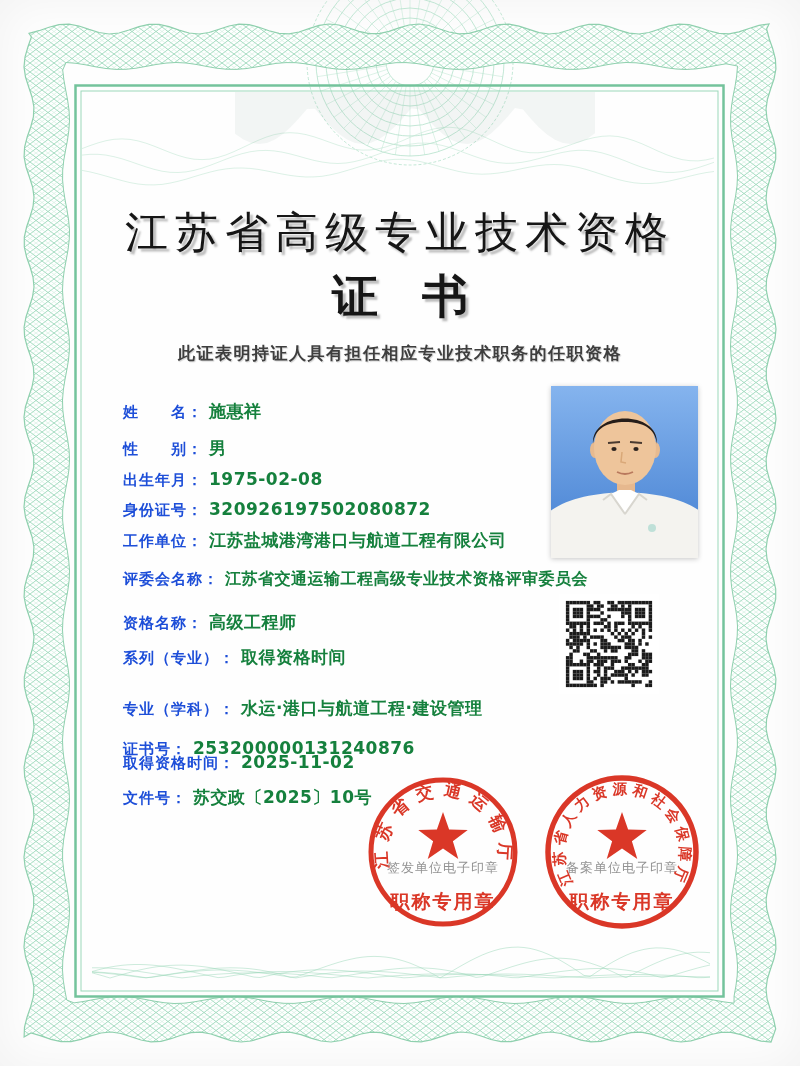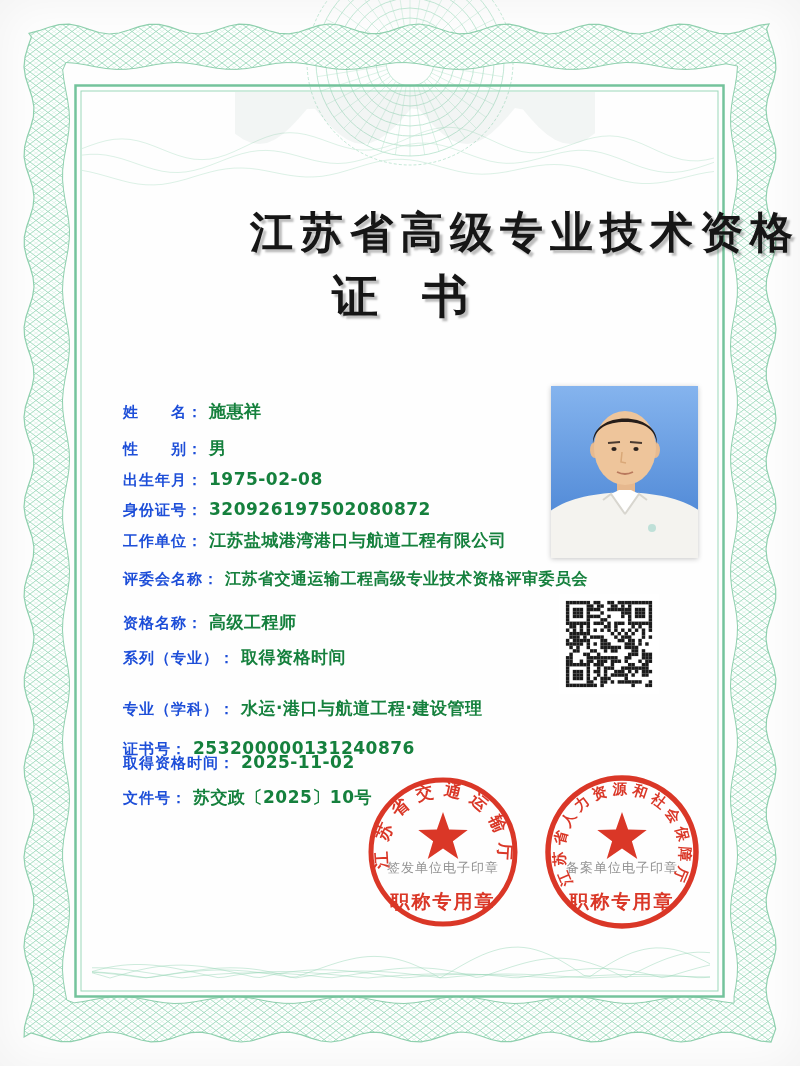--- a/index.html
+++ b/index.html
@@ -1,22 +1,22 @@
 <!DOCTYPE html>
 <html style="--seal-red: #d92c1b; --accent-green: #9bd8ba; --frame-green: #74c39c; --photo-blue: #5b8fd9; --qr-black: #1b1b1b;"><head>
 <meta charset="utf-8">
 <style>
   html,body{margin:0;padding:0;background:#ffffff;}
   .page{position:relative;width:800px;height:1066px;background:#fefefe;overflow:hidden;
         font-family:"DejaVu Sans",sans-serif;box-shadow:inset 0 0 50px rgba(0,0,0,.05);}
   svg.deco,svg.seals-svg{position:absolute;left:0;top:0;width:800px;height:1066px;pointer-events:none;}
   svg.seals-svg{mix-blend-mode:multiply;opacity:.95;}
 
-  .title1{position:absolute;left:0;right:0;top:204px;margin:0;text-align:right;
-          font-family:"DejaVu Serif",serif;font-size:43px;font-weight:700;letter-spacing:7px;
+  .title1{position:absolute;left:0;right:0;top:204px;margin:0;text-align:center;
+          font-family:"DejaVu Serif",serif;font-size:43px;font-weight:400;letter-spacing:7px;
           color:#161616;text-shadow:3px 3px 2px rgba(40,40,40,.30);}
   .title2{position:absolute;left:0;right:0;top:266px;margin:0;text-align:center;
           font-family:"DejaVu Serif",serif;font-size:46px;font-weight:900;letter-spacing:44px;
           transform:translateX(22px);color:#161616;text-shadow:3px 3px 2px rgba(40,40,40,.30);}
   .subtitle{position:absolute;left:0;right:0;top:342px;margin:0;text-align:center;
           font-family:"DejaVu Serif",serif;font-size:17px;font-weight:700;letter-spacing:1.5px;
           color:#3e3e3e;text-shadow:1px 1px 1px rgba(0,0,0,.18);}
 
   .row{position:absolute;left:123px;white-space:nowrap;}
   .lbl{font-family:"DejaVu Serif",serif;font-size:15px;font-weight:700;color:#1d4ed8;letter-spacing:1px;}
@@ -121,20 +121,21 @@
         <path d="M29.0,33.4L39.0,30.7L49.0,27.2L59.0,24.6L69.0,24.1L79.0,26.0L89.0,29.4L99.0,32.5L109.0,34.0L119.0,33.0L129.0,30.0L139.0,26.6L149.0,24.3L159.0,24.3L169.0,26.6L179.0,30.1L189.0,33.0L199.0,34.0L209.0,32.5L219.0,29.3L229.0,26.0L239.0,24.1L249.0,24.6L259.0,27.3L269.0,30.8L279.0,33.4L289.0,33.9L299.0,32.0L309.0,28.6L319.0,25.4L329.0,24.0L339.0,25.0L349.0,28.0L359.0,31.4L369.0,33.7L379.0,33.7L389.0,31.3L399.0,27.9L409.0,25.0L419.0,24.0L429.0,25.5L439.0,28.7L449.0,32.0L459.0,33.9L469.0,33.4L479.0,30.7L489.0,27.2L499.0,24.6L509.0,24.1L519.0,26.1L529.0,29.4L539.0,32.6L549.0,34.0L559.0,33.0L569.0,30.0L579.0,26.5L589.0,24.3L599.0,24.3L609.0,26.7L619.0,30.1L629.0,33.1L639.0,34.0L649.0,32.5L659.0,29.3L669.0,25.9L679.0,24.1L689.0,24.7L699.0,27.3L709.0,30.8L719.0,33.4L729.0,33.9L739.0,31.9L749.0,28.5L759.0,25.4L769.0,24.0L766.6,29.0L769.3,39.0L772.8,49.0L775.4,59.0L775.9,69.0L774.0,79.0L770.6,89.0L767.5,99.0L766.0,109.0L767.0,119.0L770.0,129.0L773.4,139.0L775.7,149.0L775.7,159.0L773.4,169.0L769.9,179.0L767.0,189.0L766.0,199.0L767.5,209.0L770.7,219.0L774.0,229.0L775.9,239.0L775.4,249.0L772.7,259.0L769.2,269.0L766.6,279.0L766.1,289.0L768.0,299.0L771.4,309.0L774.6,319.0L776.0,329.0L775.0,339.0L772.0,349.0L768.6,359.0L766.3,369.0L766.3,379.0L768.7,389.0L772.1,399.0L775.0,409.0L776.0,419.0L774.5,429.0L771.3,439.0L768.0,449.0L766.1,459.0L766.6,469.0L769.3,479.0L772.8,489.0L775.4,499.0L775.9,509.0L773.9,519.0L770.6,529.0L767.4,539.0L766.0,549.0L767.0,559.0L770.0,569.0L773.5,579.0L775.7,589.0L775.7,599.0L773.3,609.0L769.9,619.0L766.9,629.0L766.0,639.0L767.5,649.0L770.7,659.0L774.1,669.0L775.9,679.0L775.3,689.0L772.7,699.0L769.2,709.0L766.6,719.0L766.1,729.0L768.1,739.0L771.5,749.0L774.6,759.0L776.0,769.0L774.9,779.0L772.0,789.0L768.5,799.0L766.3,809.0L766.4,819.0L768.7,829.0L772.2,839.0L775.1,849.0L776.0,859.0L774.4,869.0L771.2,879.0L767.9,889.0L766.1,899.0L766.7,909.0L769.4,919.0L772.9,929.0L775.5,939.0L775.9,949.0L773.9,959.0L770.5,969.0L767.4,979.0L766.0,989.0L767.1,999.0L770.1,1009.0L773.5,1019.0L775.7,1029.0L771.0,1042.0L761.0,1041.1L751.0,1038.2L741.0,1034.7L731.0,1032.4L721.0,1032.3L711.0,1034.5L701.0,1038.0L691.0,1040.9L681.0,1042.0L671.0,1040.6L661.0,1037.5L651.0,1034.1L641.0,1032.1L631.0,1032.6L621.0,1035.2L611.0,1038.7L601.0,1041.3L591.0,1041.9L581.0,1040.1L571.0,1036.7L561.0,1033.5L551.0,1032.0L541.0,1033.0L531.0,1035.9L521.0,1039.3L511.0,1041.7L501.0,1041.7L491.0,1039.5L481.0,1036.0L471.0,1033.0L461.0,1032.0L451.0,1033.4L441.0,1036.6L431.0,1039.9L421.0,1041.9L411.0,1041.4L401.0,1038.8L391.0,1035.3L381.0,1032.6L371.0,1032.1L361.0,1034.0L351.0,1037.3L341.0,1040.5L331.0,1042.0L321.0,1041.0L311.0,1038.1L301.0,1034.6L291.0,1032.3L281.0,1032.3L271.0,1034.6L261.0,1038.0L251.0,1041.0L241.0,1042.0L231.0,1040.6L221.0,1037.4L211.0,1034.0L201.0,1032.1L191.0,1032.6L181.0,1035.2L171.0,1038.7L161.0,1041.4L151.0,1041.9L141.0,1040.0L131.0,1036.7L121.0,1033.5L111.0,1032.0L101.0,1033.0L91.0,1035.9L81.0,1039.4L71.0,1041.7L61.0,1041.7L51.0,1039.4L41.0,1035.9L31.0,1033.0L24.1,1037.0L24.5,1027.0L27.1,1017.0L30.6,1007.0L33.3,997.0L33.9,987.0L32.1,977.0L28.8,967.0L25.6,957.0L24.0,947.0L24.9,937.0L27.8,927.0L31.3,917.0L33.6,907.0L33.7,897.0L31.5,887.0L28.1,877.0L25.1,867.0L24.0,857.0L25.4,847.0L28.5,837.0L31.9,827.0L33.9,817.0L33.4,807.0L30.9,797.0L27.4,787.0L24.7,777.0L24.1,767.0L25.9,757.0L29.2,747.0L32.5,737.0L34.0,727.0L33.1,717.0L30.2,707.0L26.7,697.0L24.4,687.0L24.3,677.0L26.5,667.0L30.0,657.0L32.9,647.0L34.0,637.0L32.6,627.0L29.4,617.0L26.1,607.0L24.1,597.0L24.6,587.0L27.2,577.0L30.7,567.0L33.3,557.0L33.9,547.0L32.1,537.0L28.7,527.0L25.5,517.0L24.0,507.0L25.0,497.0L27.9,487.0L31.3,477.0L33.7,467.0L33.7,457.0L31.5,447.0L28.0,437.0L25.0,427.0L24.0,417.0L25.4,407.0L28.6,397.0L32.0,387.0L33.9,377.0L33.4,367.0L30.8,357.0L27.3,347.0L24.6,337.0L24.1,327.0L26.0,317.0L29.3,307.0L32.5,297.0L34.0,287.0L33.0,277.0L30.1,267.0L26.6,257.0L24.3,247.0L24.3,237.0L26.6,227.0L30.0,217.0L33.0,207.0L34.0,197.0L32.6,187.0L29.4,177.0L26.0,167.0L24.1,157.0L24.6,147.0L27.2,137.0L30.7,127.0L33.4,117.0L33.9,107.0L32.0,97.0L28.7,87.0L25.5,77.0L24.0,67.0L25.0,57.0L27.9,47.0L31.4,37.0Z M66.0,62.5L76.0,63.3L86.0,64.9L96.0,66.9L106.0,68.5L116.0,69.4L126.0,69.3L136.0,68.2L146.0,66.4L156.0,64.5L166.0,63.1L176.0,62.5L186.0,63.0L196.0,64.4L206.0,66.3L216.0,68.1L226.0,69.2L236.0,69.4L246.0,68.6L256.0,67.0L266.0,65.1L276.0,63.4L286.0,62.6L296.0,62.7L306.0,63.9L316.0,65.7L326.0,67.6L336.0,69.0L346.0,69.5L356.0,69.0L366.0,67.5L376.0,65.7L386.0,63.9L396.0,62.7L406.0,62.6L416.0,63.4L426.0,65.1L436.0,67.0L446.0,68.6L456.0,69.4L466.0,69.2L476.0,68.1L486.0,66.3L496.0,64.4L506.0,63.0L516.0,62.5L526.0,63.1L536.0,64.5L546.0,66.4L556.0,68.2L566.0,69.3L576.0,69.4L586.0,68.5L596.0,66.9L606.0,64.9L616.0,63.3L626.0,62.5L636.0,62.8L646.0,64.0L656.0,65.8L666.0,67.7L676.0,69.0L686.0,69.5L696.0,68.9L706.0,67.4L716.0,65.5L726.0,63.8L737.5,66.0L736.7,76.0L735.1,86.0L733.1,96.0L731.5,106.0L730.6,116.0L730.7,126.0L731.8,136.0L733.6,146.0L735.5,156.0L736.9,166.0L737.5,176.0L737.0,186.0L735.6,196.0L733.7,206.0L731.9,216.0L730.8,226.0L730.6,236.0L731.4,246.0L733.0,256.0L734.9,266.0L736.6,276.0L737.4,286.0L737.3,296.0L736.1,306.0L734.3,316.0L732.4,326.0L731.0,336.0L730.5,346.0L731.0,356.0L732.5,366.0L734.3,376.0L736.1,386.0L737.3,396.0L737.4,406.0L736.6,416.0L734.9,426.0L733.0,436.0L731.4,446.0L730.6,456.0L730.8,466.0L731.9,476.0L733.7,486.0L735.6,496.0L737.0,506.0L737.5,516.0L736.9,526.0L735.5,536.0L733.6,546.0L731.8,556.0L730.7,566.0L730.6,576.0L731.5,586.0L733.1,596.0L735.1,606.0L736.7,616.0L737.5,626.0L737.2,636.0L736.0,646.0L734.2,656.0L732.3,666.0L731.0,676.0L730.5,686.0L731.1,696.0L732.6,706.0L734.5,716.0L736.2,726.0L737.3,736.0L737.4,746.0L736.5,756.0L734.8,766.0L732.9,776.0L731.3,786.0L730.5,796.0L730.8,806.0L732.1,816.0L733.9,826.0L735.7,836.0L737.1,846.0L737.5,856.0L736.9,866.0L735.4,876.0L733.5,886.0L731.7,896.0L730.7,906.0L730.6,916.0L731.6,926.0L733.3,936.0L735.2,946.0L736.8,956.0L737.5,966.0L737.2,976.0L735.9,986.0L734.1,996.0L734.0,1003.2L724.0,1001.9L714.0,1000.1L704.0,998.2L694.0,996.9L684.0,996.5L674.0,997.2L664.0,998.7L654.0,1000.6L644.0,1002.3L634.0,1003.3L624.0,1003.4L614.0,1002.4L604.0,1000.7L594.0,998.8L584.0,997.2L574.0,996.5L564.0,996.9L554.0,998.1L544.0,1000.0L534.0,1001.8L524.0,1003.1L514.0,1003.5L504.0,1002.8L494.0,1001.3L484.0,999.4L474.0,997.6L464.0,996.6L454.0,996.6L444.0,997.7L434.0,999.4L424.0,1001.3L414.0,1002.8L404.0,1003.5L394.0,1003.1L384.0,1001.8L374.0,1000.0L364.0,998.1L354.0,996.8L344.0,996.5L334.0,997.2L324.0,998.8L314.0,1000.7L304.0,1002.4L294.0,1003.4L284.0,1003.3L274.0,1002.3L264.0,1000.6L254.0,998.6L244.0,997.1L234.0,996.5L224.0,996.9L214.0,998.3L204.0,1000.1L194.0,1001.9L184.0,1003.2L174.0,1003.5L164.0,1002.7L154.0,1001.1L144.0,999.2L134.0,997.5L124.0,996.6L114.0,996.7L104.0,997.8L94.0,999.5L84.0,1001.4L74.0,1002.9L66.7,1000.0L64.8,990.0L63.2,980.0L62.5,970.0L62.8,960.0L64.1,950.0L65.9,940.0L67.8,930.0L69.1,920.0L69.5,910.0L68.8,900.0L67.3,890.0L65.4,880.0L63.7,870.0L62.6,860.0L62.6,850.0L63.6,840.0L65.3,830.0L67.3,820.0L68.8,810.0L69.5,800.0L69.1,790.0L67.8,780.0L66.0,770.0L64.1,760.0L62.9,750.0L62.5,740.0L63.2,730.0L64.8,720.0L66.7,710.0L68.4,700.0L69.4,690.0L69.4,680.0L68.3,670.0L66.6,660.0L64.7,650.0L63.2,640.0L62.5,630.0L62.9,620.0L64.2,610.0L66.1,600.0L67.9,590.0L69.2,580.0L69.5,570.0L68.7,560.0L67.2,550.0L65.3,540.0L63.6,530.0L62.6,520.0L62.7,510.0L63.7,500.0L65.5,490.0L67.4,480.0L68.9,470.0L69.5,460.0L69.1,450.0L67.7,440.0L65.8,430.0L64.0,420.0L62.8,410.0L62.5,400.0L63.3,390.0L64.9,380.0L66.8,370.0L68.5,360.0L69.4,350.0L69.3,340.0L68.2,330.0L66.4,320.0L64.5,310.0L63.1,300.0L62.5,290.0L63.0,280.0L64.3,270.0L66.2,260.0L68.0,250.0L69.2,240.0L69.5,230.0L68.6,220.0L67.0,210.0L65.1,200.0L63.5,190.0L62.6,180.0L62.7,170.0L63.8,160.0L65.6,150.0L67.5,140.0L68.9,130.0L69.5,120.0L69.0,110.0L67.6,100.0L65.7,90.0L63.9,80.0L62.7,70.0Z" fill="url(#lat)" fill-rule="evenodd"></path>
         <path d="M29.0,33.4L39.0,30.7L49.0,27.2L59.0,24.6L69.0,24.1L79.0,26.0L89.0,29.4L99.0,32.5L109.0,34.0L119.0,33.0L129.0,30.0L139.0,26.6L149.0,24.3L159.0,24.3L169.0,26.6L179.0,30.1L189.0,33.0L199.0,34.0L209.0,32.5L219.0,29.3L229.0,26.0L239.0,24.1L249.0,24.6L259.0,27.3L269.0,30.8L279.0,33.4L289.0,33.9L299.0,32.0L309.0,28.6L319.0,25.4L329.0,24.0L339.0,25.0L349.0,28.0L359.0,31.4L369.0,33.7L379.0,33.7L389.0,31.3L399.0,27.9L409.0,25.0L419.0,24.0L429.0,25.5L439.0,28.7L449.0,32.0L459.0,33.9L469.0,33.4L479.0,30.7L489.0,27.2L499.0,24.6L509.0,24.1L519.0,26.1L529.0,29.4L539.0,32.6L549.0,34.0L559.0,33.0L569.0,30.0L579.0,26.5L589.0,24.3L599.0,24.3L609.0,26.7L619.0,30.1L629.0,33.1L639.0,34.0L649.0,32.5L659.0,29.3L669.0,25.9L679.0,24.1L689.0,24.7L699.0,27.3L709.0,30.8L719.0,33.4L729.0,33.9L739.0,31.9L749.0,28.5L759.0,25.4L769.0,24.0L766.6,29.0L769.3,39.0L772.8,49.0L775.4,59.0L775.9,69.0L774.0,79.0L770.6,89.0L767.5,99.0L766.0,109.0L767.0,119.0L770.0,129.0L773.4,139.0L775.7,149.0L775.7,159.0L773.4,169.0L769.9,179.0L767.0,189.0L766.0,199.0L767.5,209.0L770.7,219.0L774.0,229.0L775.9,239.0L775.4,249.0L772.7,259.0L769.2,269.0L766.6,279.0L766.1,289.0L768.0,299.0L771.4,309.0L774.6,319.0L776.0,329.0L775.0,339.0L772.0,349.0L768.6,359.0L766.3,369.0L766.3,379.0L768.7,389.0L772.1,399.0L775.0,409.0L776.0,419.0L774.5,429.0L771.3,439.0L768.0,449.0L766.1,459.0L766.6,469.0L769.3,479.0L772.8,489.0L775.4,499.0L775.9,509.0L773.9,519.0L770.6,529.0L767.4,539.0L766.0,549.0L767.0,559.0L770.0,569.0L773.5,579.0L775.7,589.0L775.7,599.0L773.3,609.0L769.9,619.0L766.9,629.0L766.0,639.0L767.5,649.0L770.7,659.0L774.1,669.0L775.9,679.0L775.3,689.0L772.7,699.0L769.2,709.0L766.6,719.0L766.1,729.0L768.1,739.0L771.5,749.0L774.6,759.0L776.0,769.0L774.9,779.0L772.0,789.0L768.5,799.0L766.3,809.0L766.4,819.0L768.7,829.0L772.2,839.0L775.1,849.0L776.0,859.0L774.4,869.0L771.2,879.0L767.9,889.0L766.1,899.0L766.7,909.0L769.4,919.0L772.9,929.0L775.5,939.0L775.9,949.0L773.9,959.0L770.5,969.0L767.4,979.0L766.0,989.0L767.1,999.0L770.1,1009.0L773.5,1019.0L775.7,1029.0L771.0,1042.0L761.0,1041.1L751.0,1038.2L741.0,1034.7L731.0,1032.4L721.0,1032.3L711.0,1034.5L701.0,1038.0L691.0,1040.9L681.0,1042.0L671.0,1040.6L661.0,1037.5L651.0,1034.1L641.0,1032.1L631.0,1032.6L621.0,1035.2L611.0,1038.7L601.0,1041.3L591.0,1041.9L581.0,1040.1L571.0,1036.7L561.0,1033.5L551.0,1032.0L541.0,1033.0L531.0,1035.9L521.0,1039.3L511.0,1041.7L501.0,1041.7L491.0,1039.5L481.0,1036.0L471.0,1033.0L461.0,1032.0L451.0,1033.4L441.0,1036.6L431.0,1039.9L421.0,1041.9L411.0,1041.4L401.0,1038.8L391.0,1035.3L381.0,1032.6L371.0,1032.1L361.0,1034.0L351.0,1037.3L341.0,1040.5L331.0,1042.0L321.0,1041.0L311.0,1038.1L301.0,1034.6L291.0,1032.3L281.0,1032.3L271.0,1034.6L261.0,1038.0L251.0,1041.0L241.0,1042.0L231.0,1040.6L221.0,1037.4L211.0,1034.0L201.0,1032.1L191.0,1032.6L181.0,1035.2L171.0,1038.7L161.0,1041.4L151.0,1041.9L141.0,1040.0L131.0,1036.7L121.0,1033.5L111.0,1032.0L101.0,1033.0L91.0,1035.9L81.0,1039.4L71.0,1041.7L61.0,1041.7L51.0,1039.4L41.0,1035.9L31.0,1033.0L24.1,1037.0L24.5,1027.0L27.1,1017.0L30.6,1007.0L33.3,997.0L33.9,987.0L32.1,977.0L28.8,967.0L25.6,957.0L24.0,947.0L24.9,937.0L27.8,927.0L31.3,917.0L33.6,907.0L33.7,897.0L31.5,887.0L28.1,877.0L25.1,867.0L24.0,857.0L25.4,847.0L28.5,837.0L31.9,827.0L33.9,817.0L33.4,807.0L30.9,797.0L27.4,787.0L24.7,777.0L24.1,767.0L25.9,757.0L29.2,747.0L32.5,737.0L34.0,727.0L33.1,717.0L30.2,707.0L26.7,697.0L24.4,687.0L24.3,677.0L26.5,667.0L30.0,657.0L32.9,647.0L34.0,637.0L32.6,627.0L29.4,617.0L26.1,607.0L24.1,597.0L24.6,587.0L27.2,577.0L30.7,567.0L33.3,557.0L33.9,547.0L32.1,537.0L28.7,527.0L25.5,517.0L24.0,507.0L25.0,497.0L27.9,487.0L31.3,477.0L33.7,467.0L33.7,457.0L31.5,447.0L28.0,437.0L25.0,427.0L24.0,417.0L25.4,407.0L28.6,397.0L32.0,387.0L33.9,377.0L33.4,367.0L30.8,357.0L27.3,347.0L24.6,337.0L24.1,327.0L26.0,317.0L29.3,307.0L32.5,297.0L34.0,287.0L33.0,277.0L30.1,267.0L26.6,257.0L24.3,247.0L24.3,237.0L26.6,227.0L30.0,217.0L33.0,207.0L34.0,197.0L32.6,187.0L29.4,177.0L26.0,167.0L24.1,157.0L24.6,147.0L27.2,137.0L30.7,127.0L33.4,117.0L33.9,107.0L32.0,97.0L28.7,87.0L25.5,77.0L24.0,67.0L25.0,57.0L27.9,47.0L31.4,37.0Z" fill="none" stroke="#8fd0ae" stroke-width="1.2"></path>
         <path d="M66.0,62.5L76.0,63.3L86.0,64.9L96.0,66.9L106.0,68.5L116.0,69.4L126.0,69.3L136.0,68.2L146.0,66.4L156.0,64.5L166.0,63.1L176.0,62.5L186.0,63.0L196.0,64.4L206.0,66.3L216.0,68.1L226.0,69.2L236.0,69.4L246.0,68.6L256.0,67.0L266.0,65.1L276.0,63.4L286.0,62.6L296.0,62.7L306.0,63.9L316.0,65.7L326.0,67.6L336.0,69.0L346.0,69.5L356.0,69.0L366.0,67.5L376.0,65.7L386.0,63.9L396.0,62.7L406.0,62.6L416.0,63.4L426.0,65.1L436.0,67.0L446.0,68.6L456.0,69.4L466.0,69.2L476.0,68.1L486.0,66.3L496.0,64.4L506.0,63.0L516.0,62.5L526.0,63.1L536.0,64.5L546.0,66.4L556.0,68.2L566.0,69.3L576.0,69.4L586.0,68.5L596.0,66.9L606.0,64.9L616.0,63.3L626.0,62.5L636.0,62.8L646.0,64.0L656.0,65.8L666.0,67.7L676.0,69.0L686.0,69.5L696.0,68.9L706.0,67.4L716.0,65.5L726.0,63.8L737.5,66.0L736.7,76.0L735.1,86.0L733.1,96.0L731.5,106.0L730.6,116.0L730.7,126.0L731.8,136.0L733.6,146.0L735.5,156.0L736.9,166.0L737.5,176.0L737.0,186.0L735.6,196.0L733.7,206.0L731.9,216.0L730.8,226.0L730.6,236.0L731.4,246.0L733.0,256.0L734.9,266.0L736.6,276.0L737.4,286.0L737.3,296.0L736.1,306.0L734.3,316.0L732.4,326.0L731.0,336.0L730.5,346.0L731.0,356.0L732.5,366.0L734.3,376.0L736.1,386.0L737.3,396.0L737.4,406.0L736.6,416.0L734.9,426.0L733.0,436.0L731.4,446.0L730.6,456.0L730.8,466.0L731.9,476.0L733.7,486.0L735.6,496.0L737.0,506.0L737.5,516.0L736.9,526.0L735.5,536.0L733.6,546.0L731.8,556.0L730.7,566.0L730.6,576.0L731.5,586.0L733.1,596.0L735.1,606.0L736.7,616.0L737.5,626.0L737.2,636.0L736.0,646.0L734.2,656.0L732.3,666.0L731.0,676.0L730.5,686.0L731.1,696.0L732.6,706.0L734.5,716.0L736.2,726.0L737.3,736.0L737.4,746.0L736.5,756.0L734.8,766.0L732.9,776.0L731.3,786.0L730.5,796.0L730.8,806.0L732.1,816.0L733.9,826.0L735.7,836.0L737.1,846.0L737.5,856.0L736.9,866.0L735.4,876.0L733.5,886.0L731.7,896.0L730.7,906.0L730.6,916.0L731.6,926.0L733.3,936.0L735.2,946.0L736.8,956.0L737.5,966.0L737.2,976.0L735.9,986.0L734.1,996.0L734.0,1003.2L724.0,1001.9L714.0,1000.1L704.0,998.2L694.0,996.9L684.0,996.5L674.0,997.2L664.0,998.7L654.0,1000.6L644.0,1002.3L634.0,1003.3L624.0,1003.4L614.0,1002.4L604.0,1000.7L594.0,998.8L584.0,997.2L574.0,996.5L564.0,996.9L554.0,998.1L544.0,1000.0L534.0,1001.8L524.0,1003.1L514.0,1003.5L504.0,1002.8L494.0,1001.3L484.0,999.4L474.0,997.6L464.0,996.6L454.0,996.6L444.0,997.7L434.0,999.4L424.0,1001.3L414.0,1002.8L404.0,1003.5L394.0,1003.1L384.0,1001.8L374.0,1000.0L364.0,998.1L354.0,996.8L344.0,996.5L334.0,997.2L324.0,998.8L314.0,1000.7L304.0,1002.4L294.0,1003.4L284.0,1003.3L274.0,1002.3L264.0,1000.6L254.0,998.6L244.0,997.1L234.0,996.5L224.0,996.9L214.0,998.3L204.0,1000.1L194.0,1001.9L184.0,1003.2L174.0,1003.5L164.0,1002.7L154.0,1001.1L144.0,999.2L134.0,997.5L124.0,996.6L114.0,996.7L104.0,997.8L94.0,999.5L84.0,1001.4L74.0,1002.9L66.7,1000.0L64.8,990.0L63.2,980.0L62.5,970.0L62.8,960.0L64.1,950.0L65.9,940.0L67.8,930.0L69.1,920.0L69.5,910.0L68.8,900.0L67.3,890.0L65.4,880.0L63.7,870.0L62.6,860.0L62.6,850.0L63.6,840.0L65.3,830.0L67.3,820.0L68.8,810.0L69.5,800.0L69.1,790.0L67.8,780.0L66.0,770.0L64.1,760.0L62.9,750.0L62.5,740.0L63.2,730.0L64.8,720.0L66.7,710.0L68.4,700.0L69.4,690.0L69.4,680.0L68.3,670.0L66.6,660.0L64.7,650.0L63.2,640.0L62.5,630.0L62.9,620.0L64.2,610.0L66.1,600.0L67.9,590.0L69.2,580.0L69.5,570.0L68.7,560.0L67.2,550.0L65.3,540.0L63.6,530.0L62.6,520.0L62.7,510.0L63.7,500.0L65.5,490.0L67.4,480.0L68.9,470.0L69.5,460.0L69.1,450.0L67.7,440.0L65.8,430.0L64.0,420.0L62.8,410.0L62.5,400.0L63.3,390.0L64.9,380.0L66.8,370.0L68.5,360.0L69.4,350.0L69.3,340.0L68.2,330.0L66.4,320.0L64.5,310.0L63.1,300.0L62.5,290.0L63.0,280.0L64.3,270.0L66.2,260.0L68.0,250.0L69.2,240.0L69.5,230.0L68.6,220.0L67.0,210.0L65.1,200.0L63.5,190.0L62.6,180.0L62.7,170.0L63.8,160.0L65.6,150.0L67.5,140.0L68.9,130.0L69.5,120.0L69.0,110.0L67.6,100.0L65.7,90.0L63.9,80.0L62.7,70.0Z" fill="none" stroke="#8fd0ae" stroke-width="1"></path>
       </g>
     <rect x="75.5" y="85.5" width="648" height="911" fill="none" stroke="#74c39c" stroke-width="2.5"></rect>
     <rect x="81" y="91" width="637" height="900" fill="none" stroke="#9bd8ba" stroke-width="1"></rect>
   </svg>
 
   <h1 class="title1">江苏省高级专业技术资格</h1>
   <h1 class="title2">证书</h1>
+  <p class="subtitle">此证表明持证人具有担任相应专业技术职务的任职资格</p>
 
   <div class="photo">
     <svg viewBox="0 0 147 172">
       <rect x="0" y="0" width="147" height="172" fill="url(#photobg)"></rect>
       <rect x="66" y="86" width="18" height="26" fill="#e6b88e"></rect>
       <path d="M-4 172 L-2 126 C 30 100, 118 100, 150 126 L150 172 Z" fill="#f4f3ef"></path>
       <path d="M60 108 L74 128 L88 108 L80 104 L68 104 Z" fill="#ffffff"></path>
       <path d="M74 128 L60 108 L52 114 M74 128 L88 108 L96 114" fill="none" stroke="#d8d6cf" stroke-width="2"></path>
       <ellipse cx="44" cy="64" rx="5" ry="8" fill="#e7ba8f"></ellipse>
       <ellipse cx="104" cy="64" rx="5" ry="8" fill="#e7ba8f"></ellipse>

